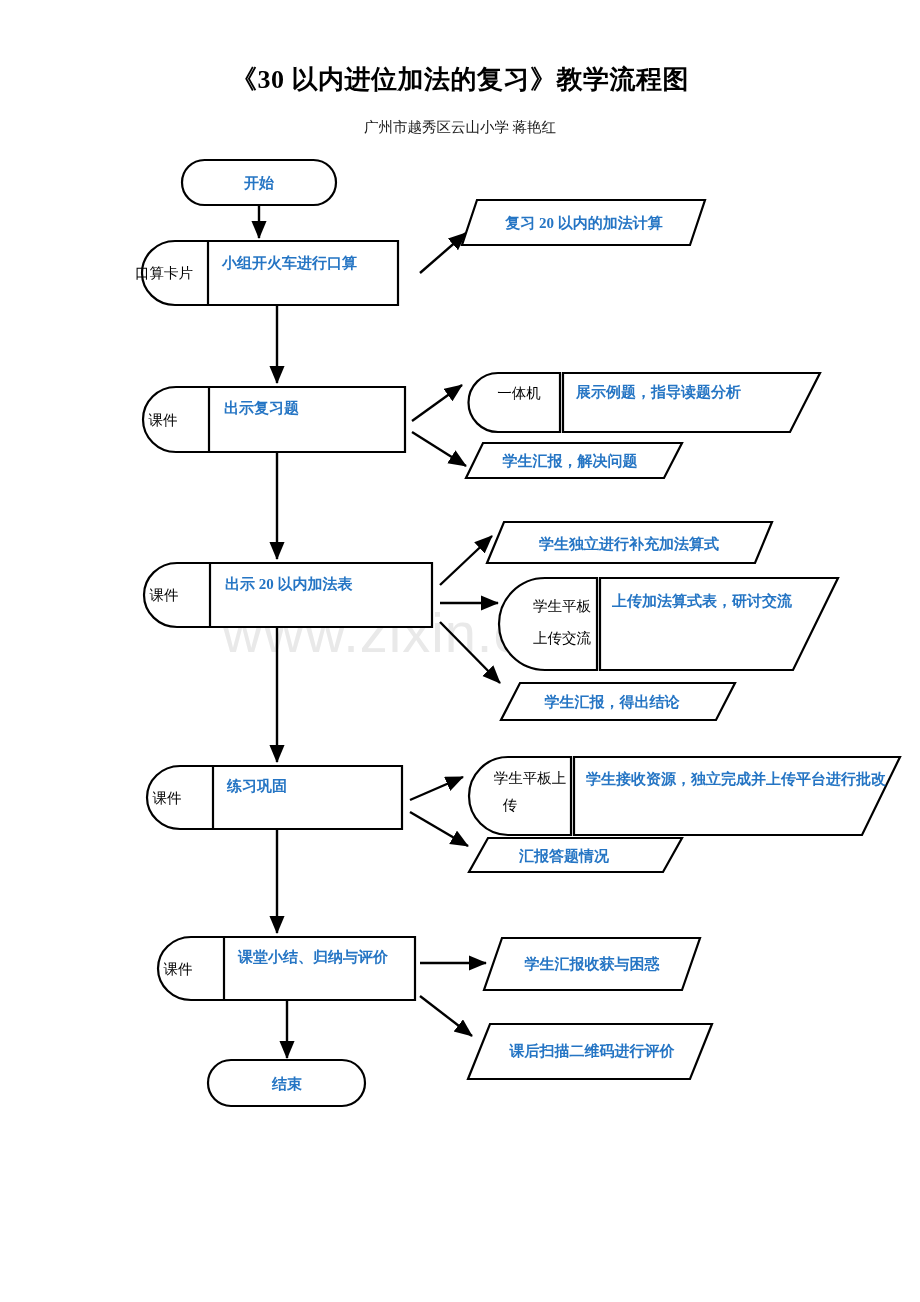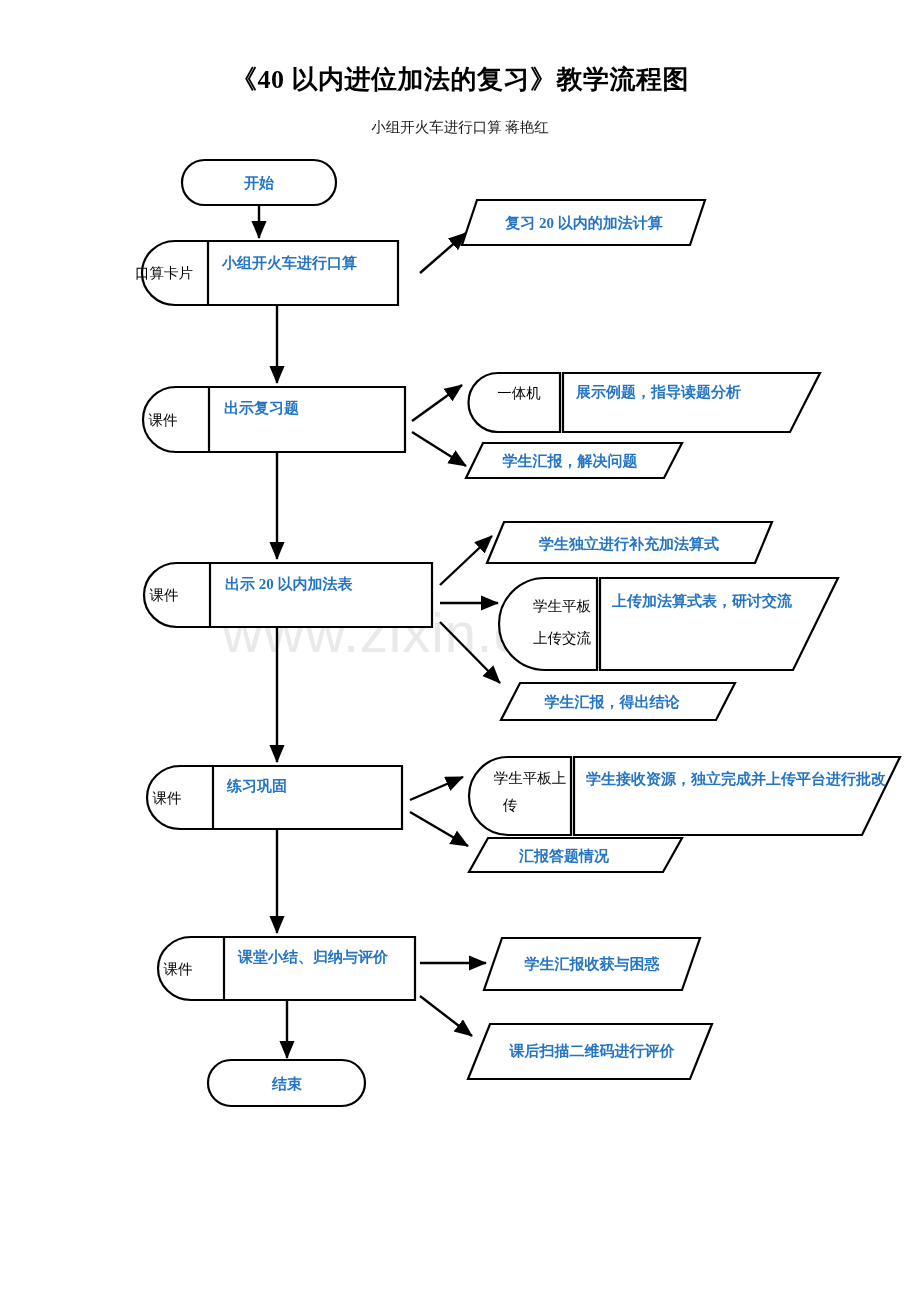--- a/index.html
+++ b/index.html
@@ -85,22 +85,22 @@
     white-space: nowrap;
     user-select: none;
     pointer-events: none;
   }
 </style>
 </head>
 <body>
 
 <div id="page">
 
-  <div class="doc-title">《40 以内进位加法的复习》教学流程图</div>
-  <div class="doc-subtitle">小组开火车进行口算 蒋艳红</div>
+  <div class="doc-title">《30 以内进位加法的复习》教学流程图</div>
+  <div class="doc-subtitle">广州市越秀区云山小学 蒋艳红</div>
 
   <div class="watermark">www.zixin.com.cn</div>
 
   <svg class="flow" viewBox="0 0 920 1302" xmlns="http://www.w3.org/2000/svg">
     <defs>
       <marker id="arrow" markerWidth="9" markerHeight="9" refX="7.2" refY="3.2" orient="auto" markerUnits="strokeWidth">
         <path d="M0,0 L7.6,3.2 L0,6.4 z" fill="#000000"></path>
       </marker>
     </defs>
 

